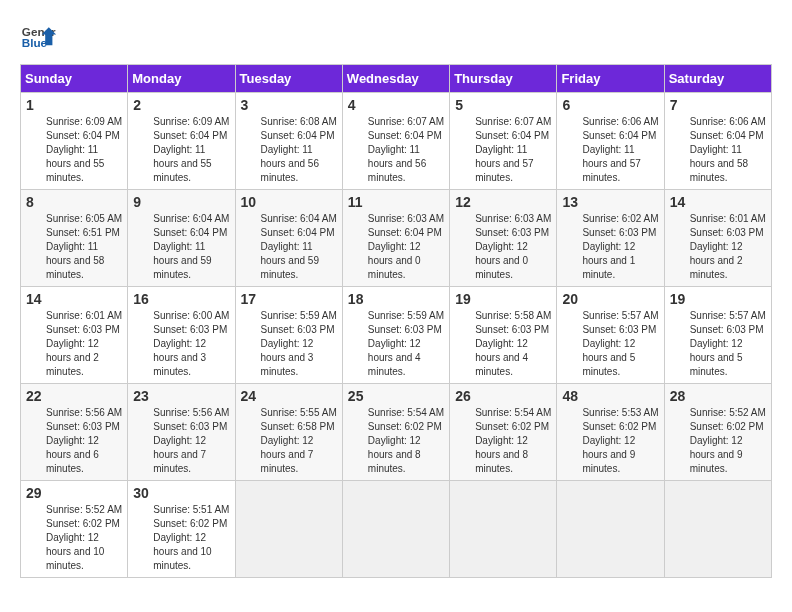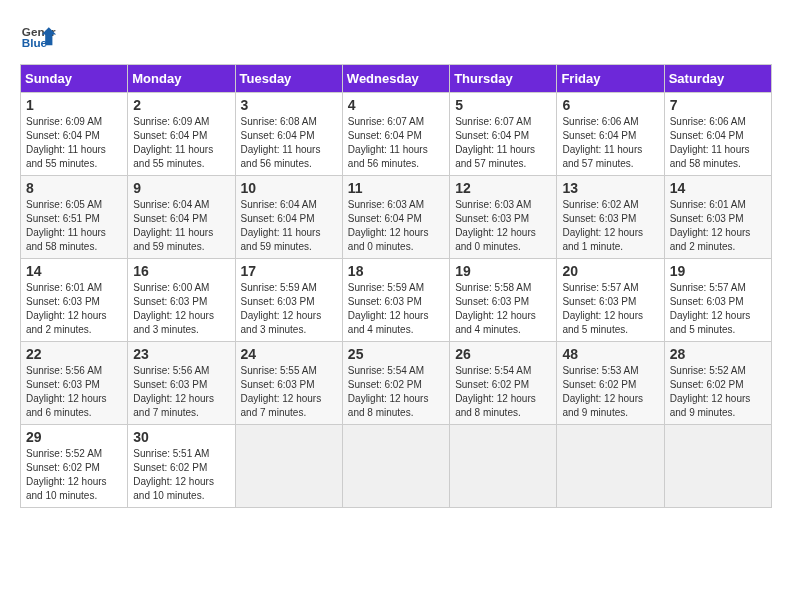--- a/index.html
+++ b/index.html
@@ -71,20 +71,21 @@
       font-size: 14px;
       font-weight: bold;
       color: #333;
       display: block;
       margin-bottom: 2px;
     }
     .day-info {
       font-size: 10px;
       line-height: 1.4;
       color: #333;
+      margin-left: 20px;
     }
     .row-shade td {
       background: #f7f7f7;
     }
   </style>
 </head>
 <body>
 
 <div class="header-logo">
   <div class="logo">
@@ -277,21 +278,21 @@
         <td>
           <span class="day-num">23</span>
           <div class="day-info">Sunrise: 5:56 AM
 Sunset: 6:03 PM
 Daylight: 12 hours
 and 7 minutes.</div>
         </td>
         <td>
           <span class="day-num">24</span>
           <div class="day-info">Sunrise: 5:55 AM
-Sunset: 6:03 PM
+Sunset: 6:58 PM
 Daylight: 12 hours
 and 7 minutes.</div>
         </td>
         <td>
           <span class="day-num">25</span>
           <div class="day-info">Sunrise: 5:54 AM
 Sunset: 6:02 PM
 Daylight: 12 hours
 and 8 minutes.</div>
         </td>

